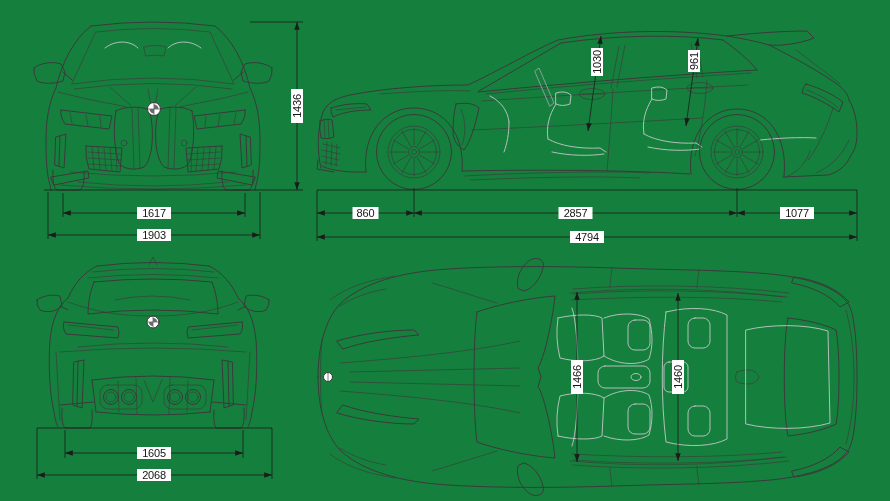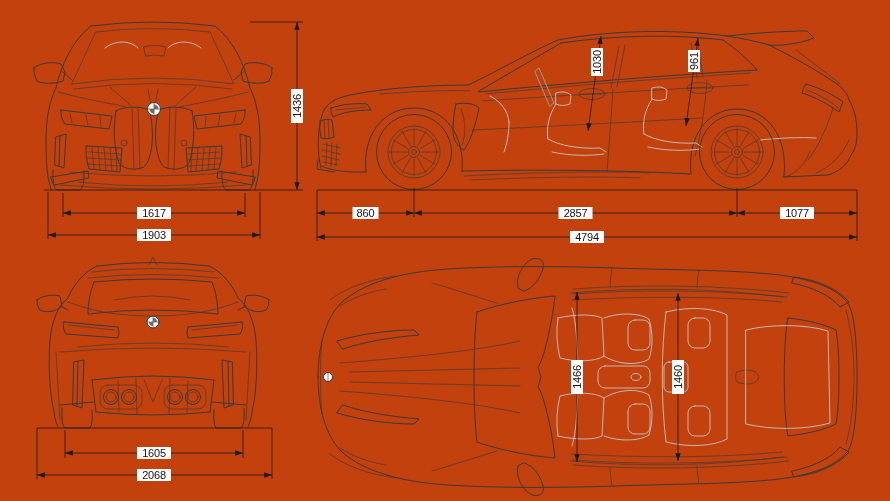--- a/index.html
+++ b/index.html
@@ -1,16 +1,16 @@
 <!DOCTYPE html>
 <html><head>
 <meta charset="utf-8">
 <style>
   html,body{margin:0;padding:0;background:#ffffff;}
-  .canvas{position:relative;width:890px;height:501px;background:#c2410c;overflow:hidden;
+  .canvas{position:relative;width:890px;height:501px;background:#15803d;overflow:hidden;
           font-family:"Liberation Sans",sans-serif;}
   svg{display:block;}
   .car{stroke:#3a3a3a;fill:none;stroke-width:1;stroke-linecap:round;stroke-linejoin:round;}
   .thin{stroke-width:.65;}
   .int{stroke:#c3c6c8;fill:none;stroke-width:.9;stroke-linecap:round;stroke-linejoin:round;}
   .int2{stroke:#9b9fa2;fill:none;stroke-width:.9;stroke-linecap:round;}
   .dim{stroke:#1b1b1b;fill:none;stroke-width:.8;}
   .arrows{marker-start:url(#arr);marker-end:url(#arr);}
   .mask{fill:#ffffff;stroke:none;}
   .dimtxt{font:11px "Liberation Sans",sans-serif;fill:#141414;letter-spacing:-.2px;text-anchor:middle;}

